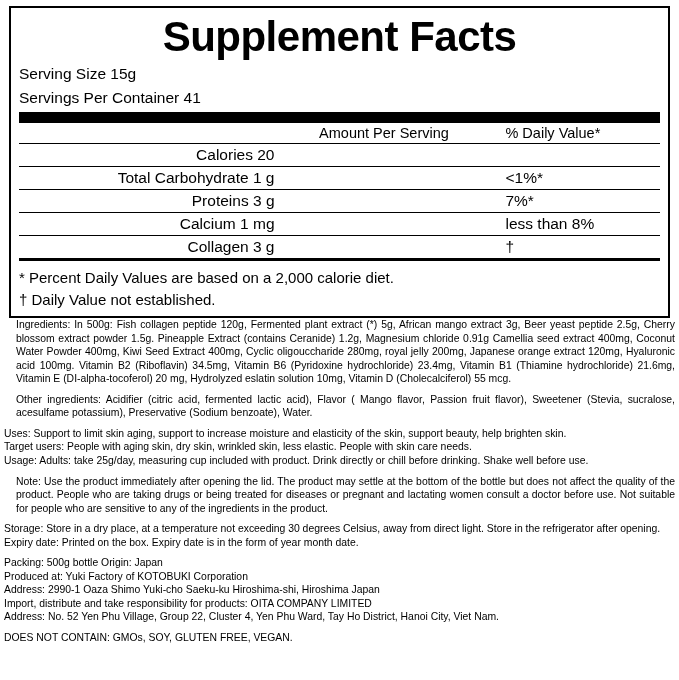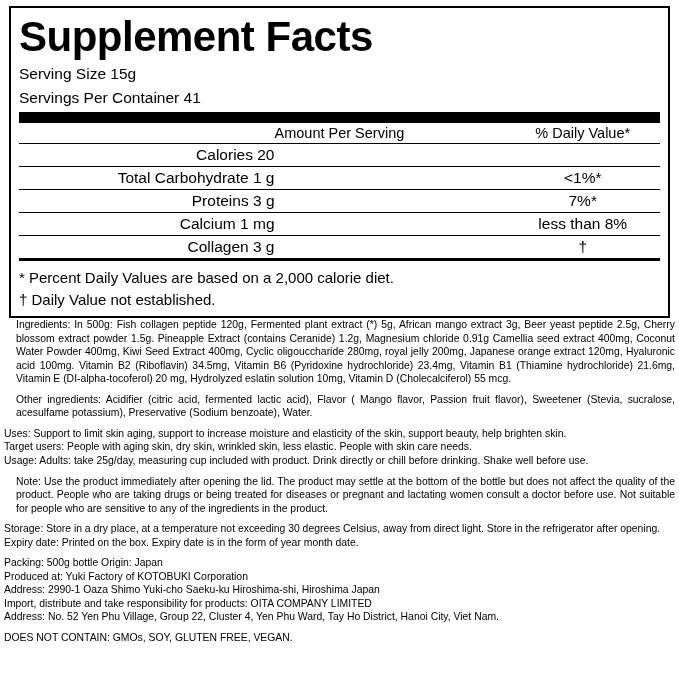--- a/index.html
+++ b/index.html
@@ -23,20 +23,21 @@
   }
   .panel {
     margin: 6px 9px 0 9px;
     border: 2px solid #000;
     box-sizing: border-box;
     padding: 4px 8px 4px 8px;
   }
   .title {
     font-size: 42px;
     font-weight: bold;
+    text-align: center;
     line-height: 1.0;
     letter-spacing: -0.5px;
     margin: 4px 0 6px 0;
   }
   .serving {
     font-size: 15.5px;
     line-height: 1.35;
     margin-bottom: 3px;
   }
   .rule-thick {
@@ -54,26 +55,26 @@
   table.facts td {
     padding: 2px 0 2px 0;
     vertical-align: bottom;
   }
   .hdr-row td {
     font-size: 14.5px;
     padding-bottom: 4px;
     padding-top: 3px;
   }
   .col-amt {
-    text-align: left;
+    text-align: center;
     white-space: nowrap;
     padding-right: 12px !important;
   }
   .col-dv {
-    text-align: center;
+    text-align: left;
     white-space: nowrap;
   }
   .row-line td {
     border-top: 1.5px solid #000;
   }
   .name-cell { text-align: right; }
   .footnotes {
     font-size: 15px;
     line-height: 1.45;
     margin-top: 6px;

